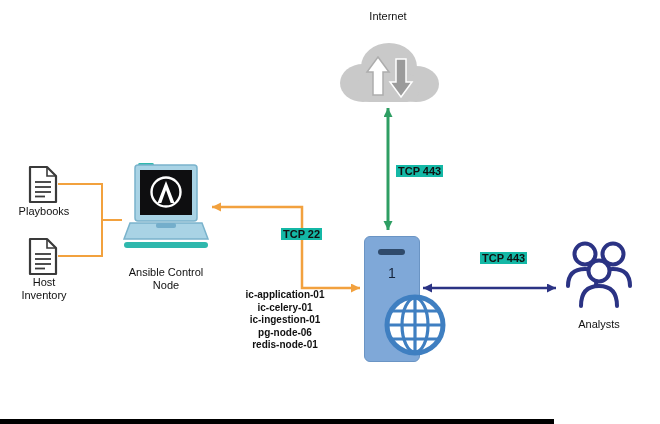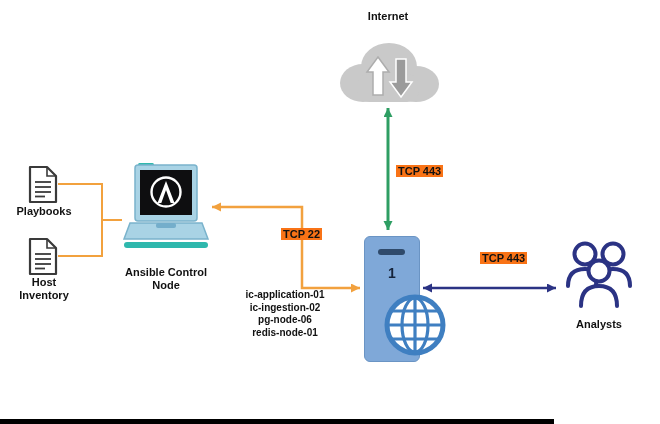--- a/index.html
+++ b/index.html
@@ -1,26 +1,26 @@
 <!DOCTYPE html>
 <html><head>
 <meta charset="utf-8">
 <style>
   * { margin:0; padding:0; box-sizing:border-box; }
   html,body { background:#ffffff; }
   body { font-family:"Liberation Sans", sans-serif; }
   .canvas { position:relative; width:660px; height:424px; background:#ffffff; overflow:hidden; }
   .abs { position:absolute; }
   .label {
-    font-weight:700; color:#111; font-size:11px; line-height:1.15;
+    font-weight:400; color:#111; font-size:11px; line-height:1.15;
     text-align:center; white-space:pre-line;
   }
   .conn-label {
     position:absolute; font-weight:700; font-size:11px; color:#111;
-    background:#f97316; padding:0 2px; white-space:nowrap;
+    background:#14b8a6; padding:0 2px; white-space:nowrap;
   }
   .node-list { font-weight:700; font-size:10px; line-height:12.5px; color:#111; text-align:center; }
 </style>
 </head>
 <body>
 
 <div class="canvas">
 
   <svg class="abs" style="left:0;top:0" width="660" height="424" viewBox="0 0 660 424">
     <defs>
@@ -102,21 +102,22 @@
     <circle cx="32" cy="32" r="28" fill="#ffffff" stroke="#3F7FC1" stroke-width="5"></circle>
     <ellipse cx="32" cy="32" rx="13" ry="27" fill="none" stroke="#3F7FC1" stroke-width="3.2"></ellipse>
     <line x1="32" y1="5" x2="32" y2="59" stroke="#3F7FC1" stroke-width="3.2"></line>
     <line x1="5" y1="32" x2="59" y2="32" stroke="#3F7FC1" stroke-width="3.2"></line>
     <line x1="9" y1="18" x2="55" y2="18" stroke="#3F7FC1" stroke-width="3.2"></line>
     <line x1="9" y1="46" x2="55" y2="46" stroke="#3F7FC1" stroke-width="3.2"></line>
   </svg>
 
   <div class="abs node-list" style="left:225px;top:289px;width:120px">
     <div>ic-application-01</div>
-    <div>ic-ingestion-02</div>
+    <div>ic-celery-01</div>
+    <div>ic-ingestion-01</div>
     <div>pg-node-06</div>
     <div>redis-node-01</div>
   </div>
 
   <div class="conn-label" style="left:480px;top:252px">TCP 443</div>
   <svg class="abs" style="left:560px;top:238px" width="78" height="76" viewBox="0 0 78 76">
     <g stroke="#2B3384" stroke-width="4" fill="#ffffff" stroke-linecap="round" stroke-linejoin="round">
       <path d="M8,48 Q8,31 25,31 Q42,31 42,48"></path>
       <circle cx="25" cy="16" r="10.5"></circle>
       <path d="M36,48 Q36,31 53,31 Q70,31 70,48"></path>

